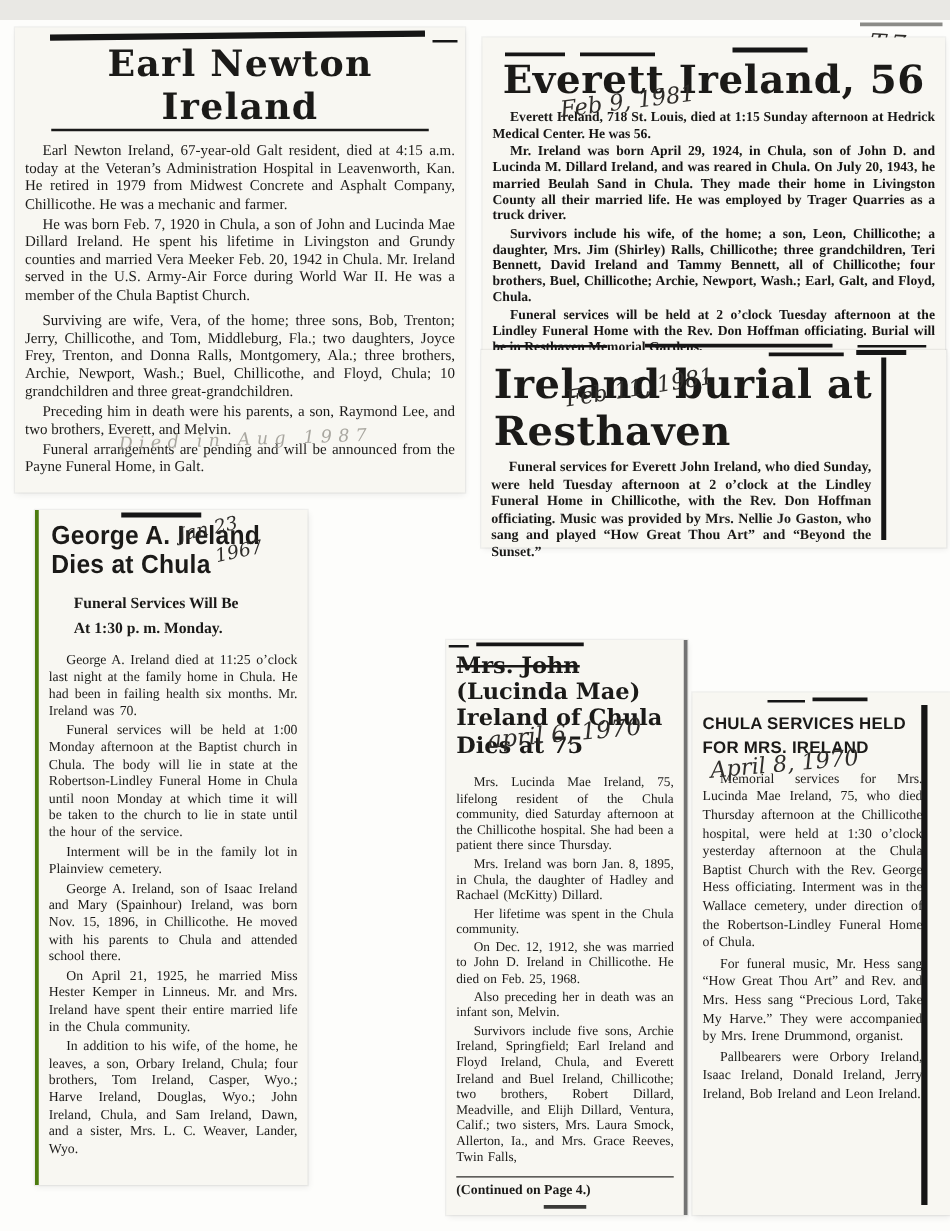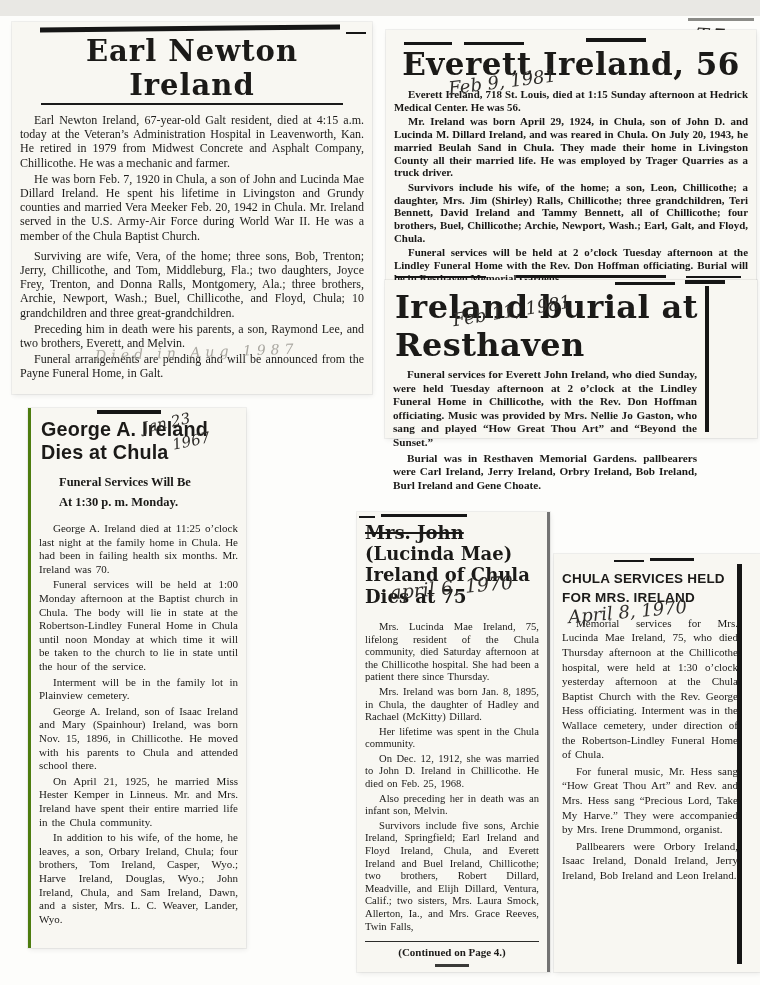--- a/index.html
+++ b/index.html
@@ -18,21 +18,21 @@
   .resthaven-headline{font-family:"DejaVu Serif",serif;font-weight:bold;font-size:32px;letter-spacing:0.4px;margin:2px 0 4px 2px;}
   .resthaven-body{font-size:11.2px;line-height:13.6px;font-weight:bold;padding-right:52px;}
   
   .george-headline{font-family:"Liberation Sans",sans-serif;font-weight:bold;font-size:21px;line-height:1.08;transform:scaleX(0.94);transform-origin:left;margin:4px 0 10px 2px;letter-spacing:0.2px;}
   .george-subhead{font-family:"Liberation Serif",serif;font-weight:bold;font-size:12.5px;line-height:1.55;margin:0 0 10px 20px;}
   .george-body{font-size:11px;line-height:13.6px;word-spacing:1.5px;}
   
   .lucinda-headline{font-family:"DejaVu Serif",serif;font-weight:bold;font-size:18px;line-height:1.18;margin:4px 0 14px 0;}
   .struck{text-decoration:line-through;text-decoration-thickness:2px;}
   .lucinda-body{font-size:10.6px;line-height:12.6px;word-spacing:1px;}
-  .continued{border-top:1px solid #2c2c2a;margin-top:8px;padding-top:4px;text-align:center;font-weight:bold;font-size:11px;}
+  .continued{border-top:1px solid #2c2c2a;margin-top:8px;padding-top:4px;text-align:left;font-weight:bold;font-size:11px;}
   .continued-dash{width:34px;height:3px;background:#3a3a38;margin:6px auto 0 auto;}
   
   .chula-headline{font-family:"Liberation Sans",sans-serif;font-weight:bold;font-size:13.5px;line-height:1.4;margin:10px 0 8px 0;letter-spacing:0.2px;}
   .chula-body{font-size:11px;line-height:14.6px;word-spacing:1px;padding-right:14px;}
   
   .hand{position:absolute;font-family:"DejaVu Serif",serif;font-style:italic;color:#2f2d2a;white-space:nowrap;}
   .hand-faint{color:#a9a7a0;letter-spacing:5px;}
 </style>
 </head>
 <body>
@@ -78,21 +78,20 @@
   <div class="hand" style="left:448px;top:55px;font-size:18px;transform:rotate(-7deg);">Feb 9, 1981</div>
 
   <div class="clipping" style="left:385px;top:264px;width:372px;height:158px;">
     <div class="mark" style="left:230px;top:2px;width:60px;height:3px;"></div>
     <div class="mark" style="left:300px;top:0;width:40px;height:4px;"></div>
     <div class="mark" style="left:320px;top:6px;width:4px;height:146px;"></div>
     <div class="inner">
       <div class="resthaven-headline">Ireland burial at Resthaven</div>
       <div class="resthaven-body">
         <p class="body">Funeral services for Everett John Ireland, who died Sunday, were held Tuesday afternoon at 2 o’clock at the Lindley Funeral Home in Chillicothe, with the Rev. Don Hoffman officiating. Music was provided by Mrs. Nellie Jo Gaston, who sang and played “How Great Thou Art” and “Beyond the Sunset.”</p>
-        <p class="body">Burial was in Resthaven Memorial Gardens. pallbearers were Carl Ireland, Jerry Ireland, Orbry Ireland, Bob Ireland, Burl Ireland and Gene Choate.</p>
       </div>
     </div>
   </div>
   <div class="hand" style="left:452px;top:284px;font-size:18px;transform:rotate(-9deg);">Feb 11, 1981</div>
 
   <div class="clipping" style="left:28px;top:392px;width:215px;height:540px;border-left:3px solid #4d7c0f;">
     <div class="mark" style="left:66px;top:2px;width:64px;height:4px;"></div>
     <div class="inner">
       <div class="george-headline">
         <div>George A. Ireland</div>

